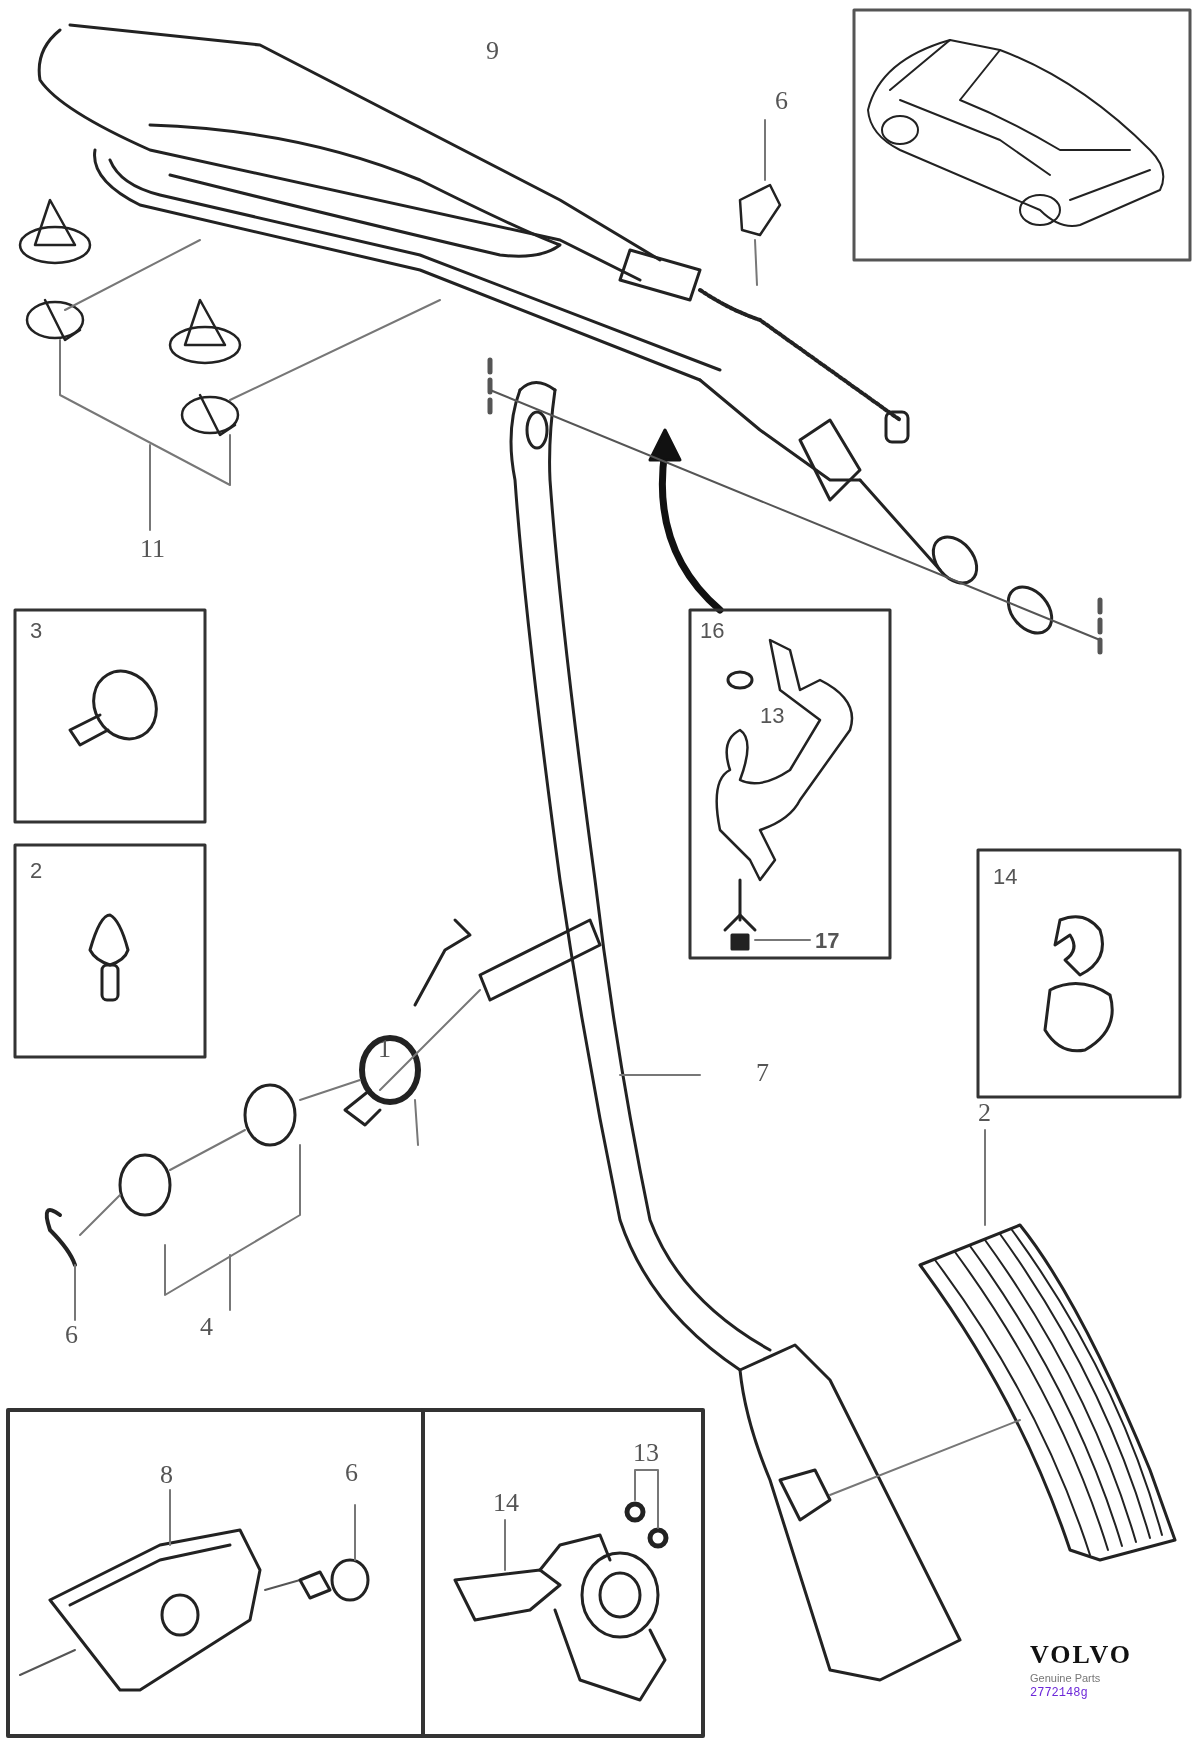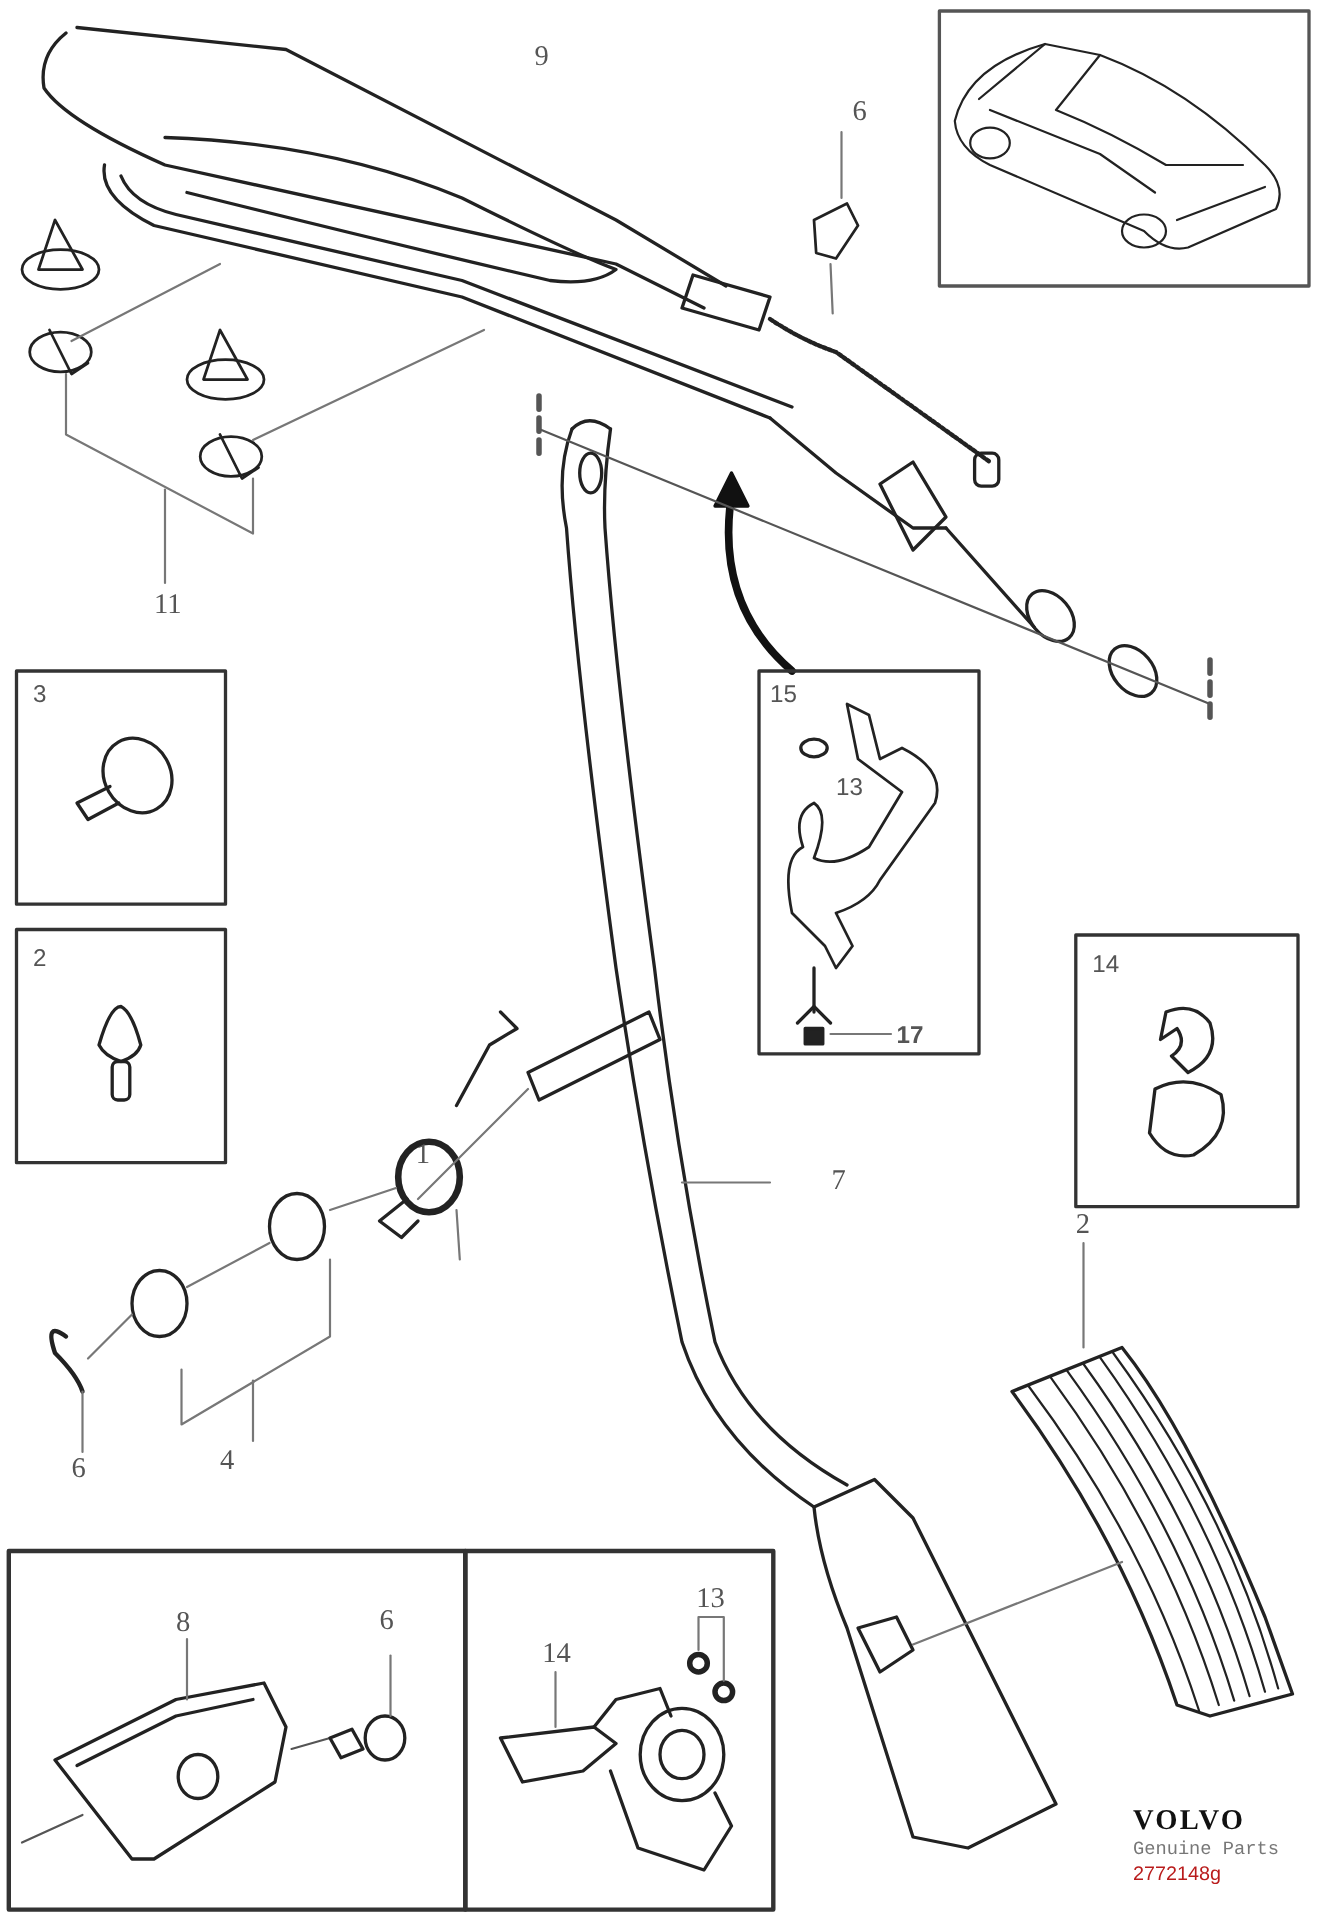--- a/index.html
+++ b/index.html
@@ -6,22 +6,22 @@
     body { width: 1200px; height: 1748px; position: relative; overflow: hidden;
            font-family: "Liberation Sans", sans-serif; }
     #canvas { position: absolute; left: 0; top: 0; width: 1200px; height: 1748px; }
     .callout { position: absolute; font-family: "Liberation Serif", serif; font-size: 26px;
                color: #555; line-height: 1; }
     .inset-label { position: absolute; font-family: "Liberation Sans", sans-serif; font-size: 22px;
                    color: #555; line-height: 1; }
     .brand { position: absolute; left: 1030px; top: 1640px; width: 140px; }
     .brand-logo { font-family: "Liberation Serif", serif; font-weight: bold; font-size: 26px;
                   letter-spacing: 2px; color: #111; display: block; }
-    .brand-sub { font-family: Liberation Mono, monospace; font-size: 17px; color: #777; display: block; margin-top: 2px; }
-    .brand-code { font-family: Liberation Sans, sans-serif; font-size: 18px; color: #b91c1c; display: block; margin-top: 2px; }
+    .brand-sub { font-family: Liberation Sans, sans-serif; font-size: 11px; color: #777; display: block; margin-top: 2px; }
+    .brand-code { font-family: Liberation Mono, monospace; font-size: 12px; color: #6d28d9; display: block; margin-top: 2px; }
   </style>
 </head>
 <body>
 
 <svg id="canvas" viewBox="0 0 1200 1748" xmlns="http://www.w3.org/2000/svg">
   <g fill="none" stroke="#222" stroke-width="3" stroke-linecap="round" stroke-linejoin="round">
 
     <g>
       <rect x="854" y="10" width="336" height="250" stroke="#555" stroke-width="3"></rect>
       <g stroke-width="2">
@@ -194,20 +194,20 @@
 <span class="callout" style="left:756px;top:1060px;">7</span>
 <span class="callout" style="left:160px;top:1462px;">8</span>
 <span class="callout" style="left:486px;top:38px;">9</span>
 <span class="callout" style="left:775px;top:88px;">6</span>
 <span class="callout" style="left:140px;top:536px;">11</span>
 <span class="callout" style="left:493px;top:1490px;">14</span>
 <span class="callout" style="left:633px;top:1440px;">13</span>
 <span class="inset-label" style="left:760px;top:705px;">13</span>
 <span class="inset-label" style="left:993px;top:866px;">14</span>
 <span class="inset-label" style="left:30px;top:860px;">2</span>
-<span class="inset-label" style="left:700px;top:620px;">15</span>
+<span class="inset-label" style="left:700px;top:620px;">16</span>
 <span class="inset-label" style="left:815px;top:930px;font-weight:bold;">17</span>
 
 <div class="brand">
   <span class="brand-logo">VOLVO</span>
   <span class="brand-sub">Genuine Parts</span>
   <span class="brand-code">2772148g</span>
 </div>
 
 </body></html>

